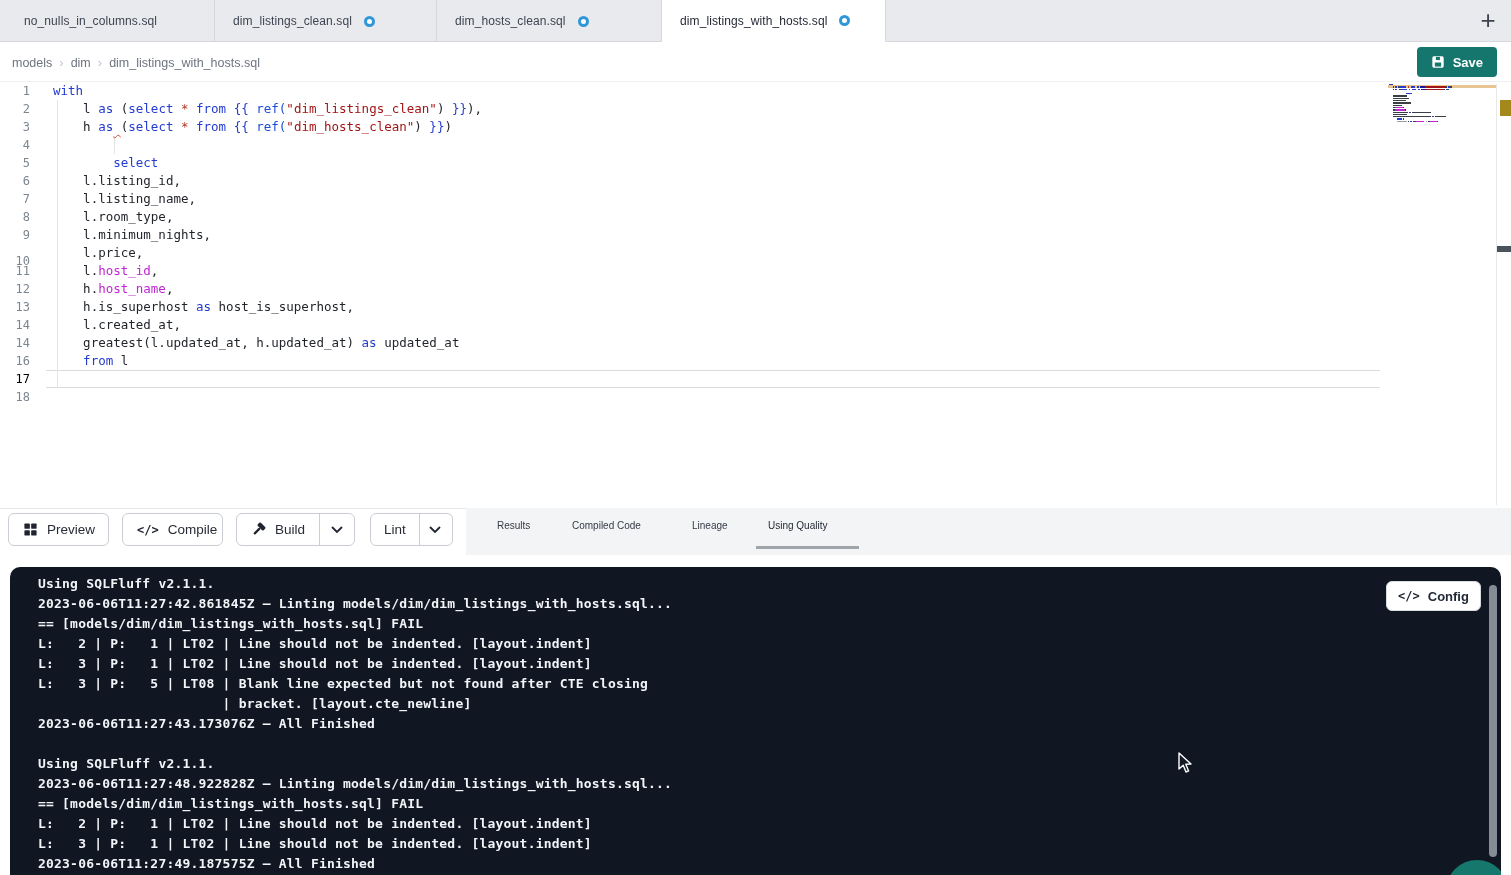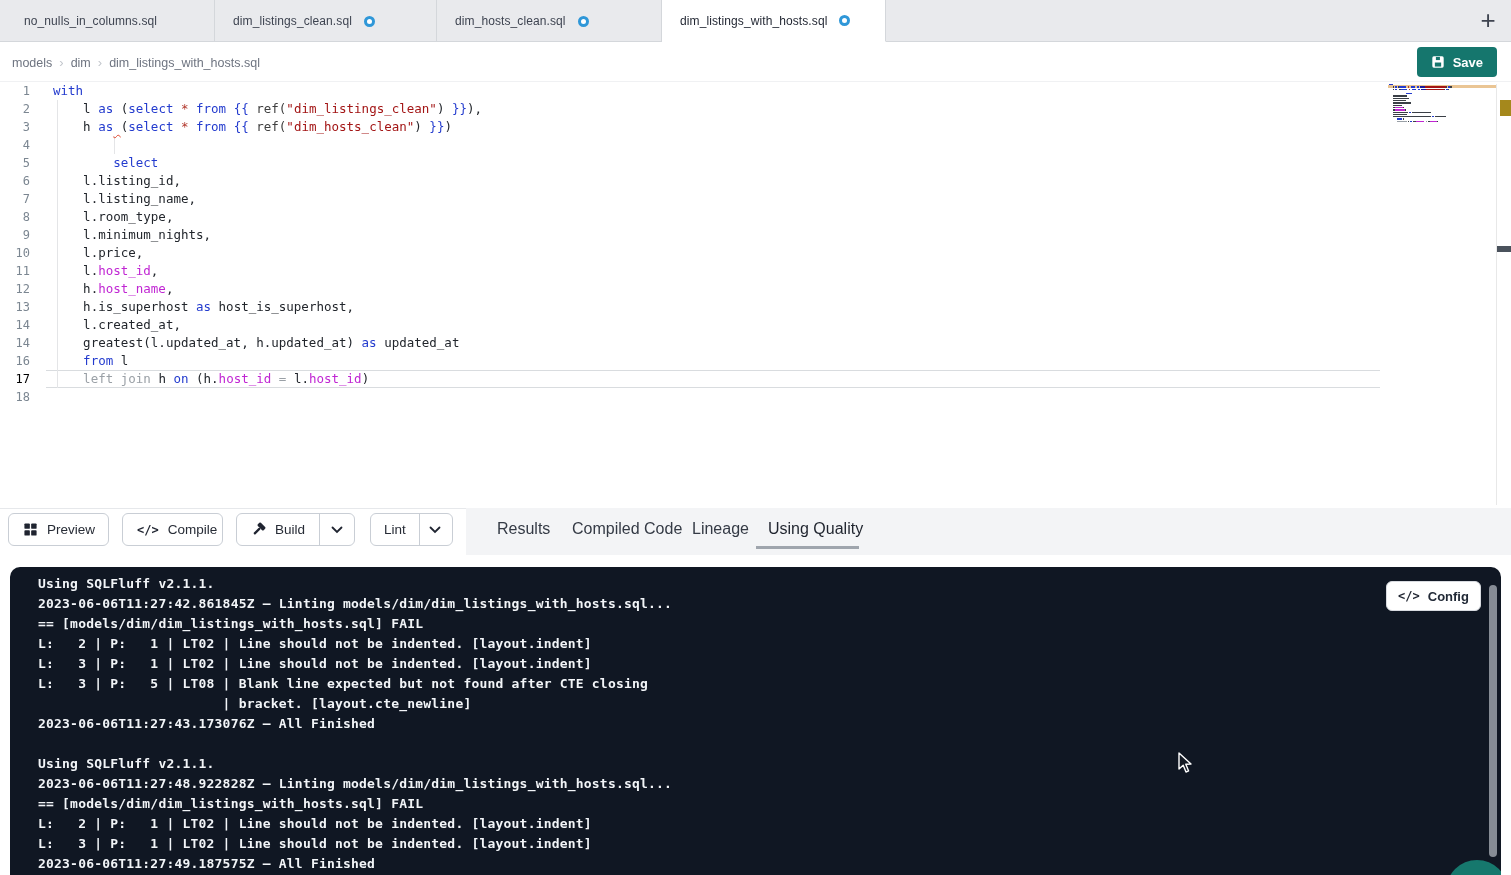--- a/index.html
+++ b/index.html
@@ -31,21 +31,21 @@
     border:none;border-radius:4px;color:#fff;display:flex;align-items:center;gap:8px;
     padding:0 14px;font-size:13px;font-weight:600;font-family:"Liberation Sans",sans-serif}
   
   .editor{position:absolute;left:0;top:82px;width:1511px;height:425px;background:#fff;
     font-family:"DejaVu Sans Mono","Liberation Mono",monospace;font-size:12.5px}
   .gutter-num{position:absolute;left:0;width:30px;height:18px;line-height:18px;
     text-align:right;color:#7b8691;font-size:12px}
   .gutter-num.cur{color:#000000}
   .code-line{position:absolute;left:53px;height:18px;line-height:18px;white-space:pre}
   .tk-kw{color:#233bce}
-  .tk-fn{color:#404040}
+  .tk-fn{color:#1d4ed8}
   .tk-jj{color:#233bce}
   .tk-sr{color:#a31515}
   .tk-st{color:#b2372b}
   .tk-mg{color:#c026d3}
   .tk-gy{color:#9aa0a6}
   .tk-pl{color:#22262c}
   .tk-sq{text-decoration:underline;text-decoration-style:wavy;text-decoration-color:#e0482f;
     text-decoration-thickness:1px;text-underline-offset:3px}
   .cur-line-box{position:absolute;left:46px;width:1334px;height:18px;
     border-top:1px solid #d9dcdf;border-bottom:1px solid #d9dcdf;box-sizing:border-box}
@@ -63,21 +63,21 @@
   .toolbar{position:absolute;left:0;top:508px;width:1511px;height:47px;
     border-top:1px solid #e6e8eb;background:#fff;box-sizing:border-box}
   .toolbar-right-bg{position:absolute;left:466px;top:508px;width:1045px;height:47px;background:#f3f4f6}
   .tb-btn{position:absolute;top:513px;height:33px;background:#fff;border:1px solid #c9ced5;
     border-radius:6px;display:flex;align-items:center;box-sizing:border-box;z-index:3;
     font-size:13.5px;font-weight:500;color:#272c36;font-family:"Liberation Sans",sans-serif;padding:0}
   .tb-seg{display:flex;align-items:center;justify-content:center;gap:9px;height:100%;padding:0 14px}
   .tb-caret-seg{display:flex;align-items:center;justify-content:center;height:100%;
     border-left:1px solid #c9ced5;padding:0 11px}
   .code-glyph{font-family:"DejaVu Sans Mono",monospace;font-weight:bold;font-size:12px;color:#1f2430}
-  .res-tab{position:absolute;top:520px;font-size:16px;font-weight:500;color:#343a45;z-index:3}
+  .res-tab{position:absolute;top:520px;font-size:10px;font-weight:500;color:#343a45;z-index:3}
   .res-tab.active{color:#1f242e}
   .res-underline{position:absolute;top:546px;height:3px;background:#9fa5ad;z-index:3}
   
   .terminal{position:absolute;left:10px;top:567px;width:1491px;height:308px;
     background:#101723;border-radius:10px 10px 0 0;overflow:hidden}
   .term-content{position:absolute;left:28px;top:7px}
   .term-line{white-space:pre;font-family:"DejaVu Sans Mono","Liberation Mono",monospace;
     font-size:13px;font-weight:bold;letter-spacing:.2px;color:#f2f5f8;line-height:20px;min-height:20px}
   .config-btn{position:absolute;left:1376px;top:14px;width:95px;height:30px;background:#fff;
     border:1px solid #d8dbe0;border-radius:6px;display:flex;align-items:center;justify-content:center;
@@ -140,36 +140,35 @@
     <div class="gutter-num" style="top: 72px;">5</div>
     <div class="code-line" style="top: 72px;"><span class="tk-pl">        </span><span class="tk-kw">select</span></div>
     <div class="gutter-num" style="top: 90px;">6</div>
     <div class="code-line" style="top: 90px;"><span class="tk-pl">    l.listing_id,</span></div>
     <div class="gutter-num" style="top: 108px;">7</div>
     <div class="code-line" style="top: 108px;"><span class="tk-pl">    l.listing_name,</span></div>
     <div class="gutter-num" style="top: 126px;">8</div>
     <div class="code-line" style="top: 126px;"><span class="tk-pl">    l.room_type,</span></div>
     <div class="gutter-num" style="top: 144px;">9</div>
     <div class="code-line" style="top: 144px;"><span class="tk-pl">    l.minimum_nights,</span></div>
-    <div class="gutter-num" style="top: 162px;">10</div>
+    <div class="gutter-num" style="top: 170px;">10</div>
     <div class="code-line" style="top: 162px;"><span class="tk-pl">    l.price,</span></div>
     <div class="gutter-num" style="top: 180px;">11</div>
     <div class="code-line" style="top: 180px;"><span class="tk-pl">    l.</span><span class="tk-mg">host_id</span><span class="tk-pl">,</span></div>
     <div class="gutter-num" style="top: 198px;">12</div>
     <div class="code-line" style="top: 198px;"><span class="tk-pl">    h.</span><span class="tk-mg">host_name</span><span class="tk-pl">,</span></div>
     <div class="gutter-num" style="top: 216px;">13</div>
     <div class="code-line" style="top: 216px;"><span class="tk-pl">    h.is_superhost </span><span class="tk-kw">as</span><span class="tk-pl"> host_is_superhost,</span></div>
     <div class="gutter-num" style="top: 234px;">14</div>
     <div class="code-line" style="top: 234px;"><span class="tk-pl">    l.created_at,</span></div>
     <div class="gutter-num" style="top: 252px;">14</div>
     <div class="code-line" style="top: 252px;"><span class="tk-pl">    greatest(l.updated_at, h.updated_at) </span><span class="tk-kw">as</span><span class="tk-pl"> updated_at</span></div>
     <div class="gutter-num" style="top: 270px;">16</div>
     <div class="code-line" style="top: 270px;"><span class="tk-pl">    </span><span class="tk-kw">from</span><span class="tk-pl"> l</span></div>
     <div class="gutter-num cur" style="top: 288px;">17</div>
-    <div class="code-line" style="top: 288px;"><span class="tk-pl">    </span><span class="tk-gy">left join </span><span class="tk-pl">h </span><span class="tk-kw">on</span><span class="tk-pl"> (h.</span><span class="tk-mg">host_id</span><span class="tk-pl"> </span><span class="tk-gy">=</span><span class="tk-pl"> l.</span><span class="tk-mg">host_id</span><span class="tk-pl">)</span></div>
     <div class="gutter-num" style="top: 306px;">18</div>
     <div class="code-line" style="top: 306px;"></div>
   </div>
 <div class="mm-highlight"></div>
 <div class="minimap" id="minimap">
     <div class="mm-row"><span class="mm-seg" style="margin-left: 0px; margin-right: 0px; width: 4.2px; background: rgb(35, 59, 206);"></span></div>
     <div class="mm-row"><span class="mm-seg" style="margin-left: 4.2px; margin-right: 1.05px; width: 1.05px; background: rgb(58, 63, 70);"></span><span class="mm-seg" style="margin-left: 0px; margin-right: 0px; width: 2.1px; background: rgb(35, 59, 206);"></span><span class="mm-seg" style="margin-left: 1.05px; margin-right: 0px; width: 1.05px; background: rgb(58, 63, 70);"></span><span class="mm-seg" style="margin-left: 0px; margin-right: 0px; width: 6.3px; background: rgb(35, 59, 206);"></span><span class="mm-seg" style="margin-left: 1.05px; margin-right: 1.05px; background: transparent;"></span><span class="mm-seg" style="margin-left: 0px; margin-right: 0px; width: 1.05px; background: rgb(178, 55, 43);"></span><span class="mm-seg" style="margin-left: 1.05px; margin-right: 1.05px; background: transparent;"></span><span class="mm-seg" style="margin-left: 0px; margin-right: 0px; width: 4.2px; background: rgb(35, 59, 206);"></span><span class="mm-seg" style="margin-left: 1.05px; margin-right: 1.05px; background: transparent;"></span><span class="mm-seg" style="margin-left: 0px; margin-right: 1.05px; width: 2.1px; background: rgb(35, 59, 206);"></span><span class="mm-seg" style="margin-left: 0px; margin-right: 0px; width: 4.2px; background: rgb(26, 26, 156);"></span><span class="mm-seg" style="margin-left: 0px; margin-right: 0px; width: 21px; background: rgb(163, 21, 21);"></span><span class="mm-seg" style="margin-left: 0px; margin-right: 1.05px; width: 1.05px; background: rgb(58, 63, 70);"></span><span class="mm-seg" style="margin-left: 0px; margin-right: 0px; width: 2.1px; background: rgb(35, 59, 206);"></span><span class="mm-seg" style="margin-left: 0px; margin-right: 0px; width: 2.1px; background: rgb(58, 63, 70);"></span></div>
     <div class="mm-row"><span class="mm-seg" style="margin-left: 4.2px; margin-right: 1.05px; width: 1.05px; background: rgb(58, 63, 70);"></span><span class="mm-seg" style="margin-left: 0px; margin-right: 0px; width: 2.1px; background: rgb(35, 59, 206);"></span><span class="mm-seg" style="margin-left: 1.05px; margin-right: 1.05px; background: transparent;"></span><span class="mm-seg" style="margin-left: 0px; margin-right: 0px; width: 1.05px; background: rgb(58, 63, 70);"></span><span class="mm-seg" style="margin-left: 0px; margin-right: 0px; width: 6.3px; background: rgb(35, 59, 206);"></span><span class="mm-seg" style="margin-left: 1.05px; margin-right: 1.05px; background: transparent;"></span><span class="mm-seg" style="margin-left: 0px; margin-right: 0px; width: 1.05px; background: rgb(178, 55, 43);"></span><span class="mm-seg" style="margin-left: 1.05px; margin-right: 1.05px; background: transparent;"></span><span class="mm-seg" style="margin-left: 0px; margin-right: 0px; width: 4.2px; background: rgb(35, 59, 206);"></span><span class="mm-seg" style="margin-left: 1.05px; margin-right: 1.05px; background: transparent;"></span><span class="mm-seg" style="margin-left: 0px; margin-right: 1.05px; width: 2.1px; background: rgb(35, 59, 206);"></span><span class="mm-seg" style="margin-left: 0px; margin-right: 0px; width: 4.2px; background: rgb(26, 26, 156);"></span><span class="mm-seg" style="margin-left: 0px; margin-right: 0px; width: 17.85px; background: rgb(163, 21, 21);"></span><span class="mm-seg" style="margin-left: 0px; margin-right: 1.05px; width: 1.05px; background: rgb(58, 63, 70);"></span><span class="mm-seg" style="margin-left: 0px; margin-right: 0px; width: 2.1px; background: rgb(35, 59, 206);"></span><span class="mm-seg" style="margin-left: 0px; margin-right: 0px; width: 1.05px; background: rgb(58, 63, 70);"></span></div>
     <div class="mm-row"></div>
     <div class="mm-row"><span class="mm-seg" style="margin-left: 8.4px; margin-right: 8.4px; background: transparent;"></span><span class="mm-seg" style="margin-left: 0px; margin-right: 0px; width: 6.3px; background: rgb(35, 59, 206);"></span></div>

